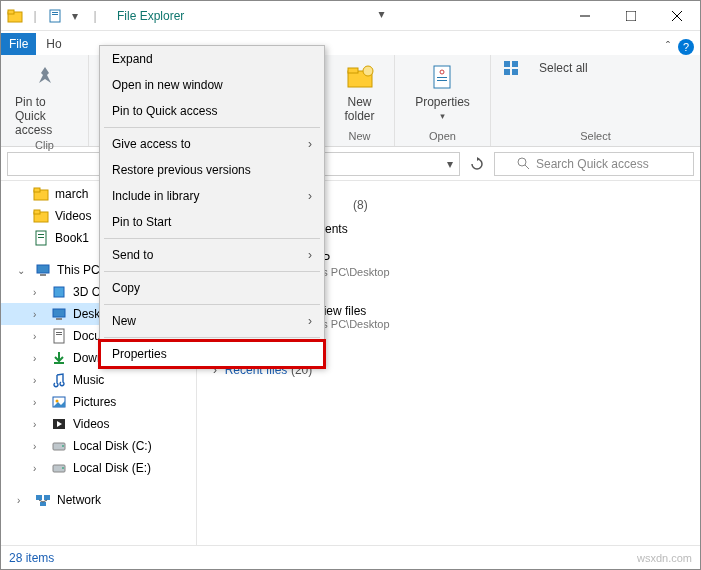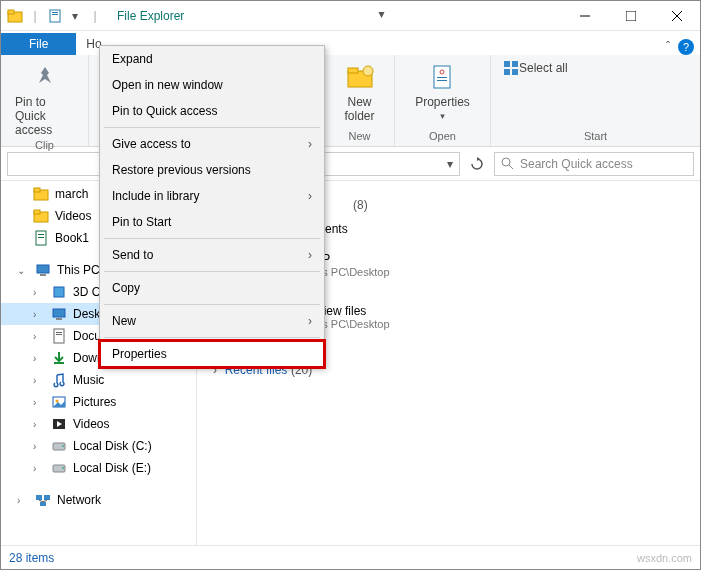--- a/index.html
+++ b/index.html
@@ -4,36 +4,36 @@
 <style>
 * { margin:0; padding:0; box-sizing:border-box; font-family:"Segoe UI",Arial,sans-serif; font-size:12px; }
 body { width:701px; height:570px; background:#fff; border:1px solid #888; position:relative; overflow:hidden; }
 .titlebar { height:30px; display:flex; align-items:center; background:#fff; border-bottom:1px solid #e5e5e5; }
 .titlebar .qat { display:flex; align-items:center; gap:4px; padding:0 6px; }
 .titlebar .qat .ico { width:16px; height:16px; display:inline-flex; align-items:center; justify-content:center; }
 .titlebar .title { flex:1; padding-left:8px; color:#0f766e; }
 .winbtns { display:flex; }
 .winbtn { width:46px; height:30px; display:flex; align-items:center; justify-content:center; color:#000; }
 .tabs { height:24px; display:flex; align-items:flex-end; background:#fff; }
-.filetab { background:#1979ca; color:#fff; padding:4px 28px; font-size:12px; }
+.filetab { background:#1979ca; color:#fff; padding:4px 8px; font-size:12px; }
 .tab { padding:4px 10px; color:#444; }
 .tabright { margin-left:auto; display:flex; align-items:center; gap:8px; padding-right:6px; }
 .help { width:16px; height:16px; border-radius:50%; background:#0078d7; color:#fff; display:flex; align-items:center; justify-content:center; font-size:11px; }
 .ribbon { height:92px; background:#f5f6f7; border-bottom:1px solid #dadada; display:flex; position:relative; }
 .rgroup { border-right:1px solid #e1e1e1; padding:4px 8px; display:flex; flex-direction:column; align-items:center; justify-content:flex-start; }
 .rgroup .lbl { color:#666; font-size:11px; margin-top:auto; }
 .bigbtn { display:flex; flex-direction:column; align-items:center; gap:2px; padding:2px 6px; color:#444; }
 .bigbtn .ic { width:32px; height:32px; display:flex; align-items:center; justify-content:center; }
 .smallstack { display:flex; flex-direction:column; gap:2px; }
-.smallbtn { display:flex; align-items:center; gap:0; padding:1px 4px; color:#444; font-size:12px; }
+.smallbtn { display:flex; align-items:center; gap:20px; padding:1px 4px; color:#444; font-size:12px; }
 .smallbtn .ic { width:16px; height:16px; }
 .addr { height:34px; border-bottom:1px solid #e5e5e5; display:flex; align-items:center; padding:0 6px; gap:6px; }
 .addrbox { flex:1; height:24px; border:1px solid #ccc; display:flex; align-items:center; justify-content:flex-end; padding:0 6px; gap:6px; color:#555; }
 .refresh { width:22px; height:22px; display:flex; align-items:center; justify-content:center; color:#555; }
-.searchbox { width:200px; height:24px; border:1px solid #ccc; display:flex; align-items:center; padding:0 6px; gap:6px; color:#888; }
+.searchbox { width:200px; height:24px; border:1px solid #ccc; display:flex; align-items:center; padding:0 22px; gap:6px; color:#888; }
 .main { position:absolute; top:182px; bottom:24px; left:0; right:0; display:flex; }
 .nav { width:196px; border-right:1px solid #e5e5e5; overflow:hidden; position:relative; }
 .navitem { display:flex; align-items:center; gap:6px; height:22px; padding-left:16px; color:#000; }
 .navitem.sub { padding-left:32px; }
 .navitem.sel { background:#cce8ff; }
 .navitem .exp { width:12px; color:#666; font-size:10px; }
 .navitem .ic { width:16px; height:16px; }
 .content { flex:1; padding:8px 16px; overflow:auto; }
 .grouphdr { color:#1a5fb4; font-size:13px; margin:6px 0 4px 0; }
 .grouphdr .count { color:#555; }
@@ -158,21 +158,21 @@
             <svg width="16" height="16">
               <rect x="1" y="1" width="6" height="6" fill="#3a89c9"></rect>
               <rect x="9" y="1" width="6" height="6" fill="#3a89c9"></rect>
               <rect x="1" y="9" width="6" height="6" fill="#3a89c9"></rect>
               <rect x="9" y="9" width="6" height="6" fill="#3a89c9"></rect>
             </svg>
           </span>
           <span>Select all</span>
         </div>
     </div>
-    <div class="lbl" style="align-self:center;">Start</div>
+    <div class="lbl" style="align-self:center;">Select</div>
   </div>
 </div>
 
 <div class="addr">
   <div class="addrbox">
     <span style="color:#555;">▾</span>
   </div>
   <div class="refresh">
       <svg width="14" height="14">
         <path d="M7 2 A5 5 0 1 1 2 7" fill="none" stroke="#555" stroke-width="1.5"></path>

